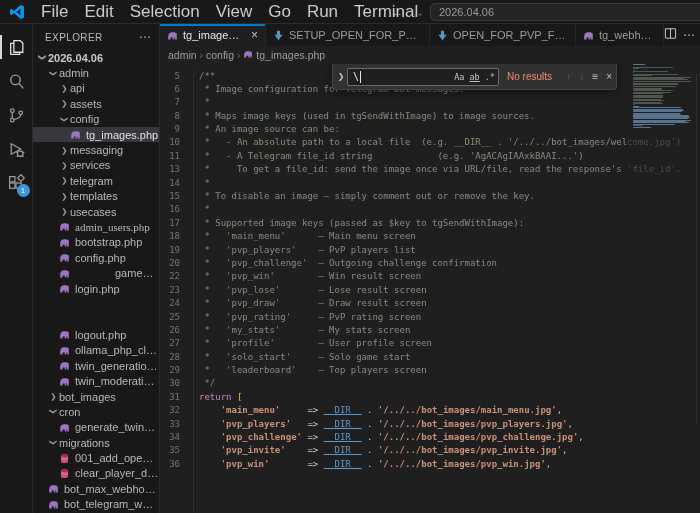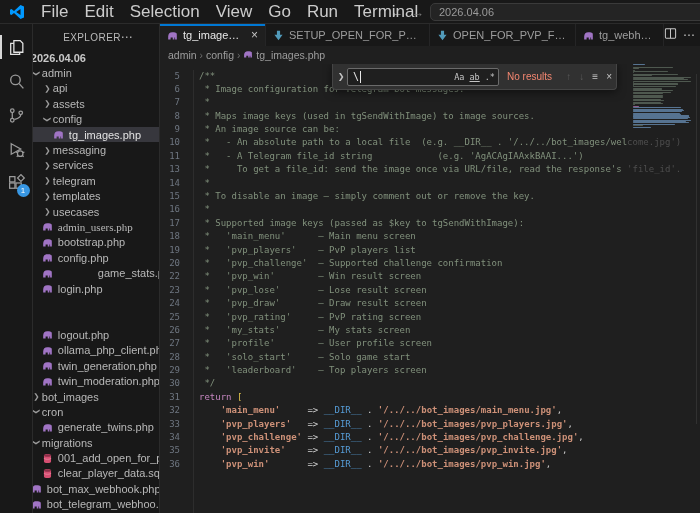--- a/index.html
+++ b/index.html
@@ -30,21 +30,21 @@
   .ab-item { width:33px; height:34px; display:flex; align-items:center; justify-content:center;
     position:relative; color:#9a9a9a; }
   .ab-item.active { color:#e4e4e4; }
   .ab-item.active::before { content:""; position:absolute; left:0; top:5px; bottom:5px; width:2px; background:#d7d7d7; }
   .ab-item svg { width:19px; height:19px; }
   .ab-badge { position:absolute; right:3px; bottom:3px; min-width:13px; height:13px; border-radius:50%;
     background:#3897e3; color:#ffffff; font-size:8px; display:flex; align-items:center; justify-content:center; }
 
   
   .sidebar { width:127px; background:#181818; border-right:1px solid #2b2b2b;
-    display:flex; flex-direction:column; flex:none; overflow:hidden;align-items:center; }
+    display:flex; flex-direction:column; flex:none; overflow:hidden; }
   .sb-header { height:26px; display:flex; align-items:center; padding:0 8px 0 12px; flex:none; }
   .sb-title { color:#bbbbbb; font-size:10px; letter-spacing:.4px; flex:1; }
   .sb-more { color:#bbbbbb; font-size:12px; }
   .tree { flex:1; overflow:hidden; }
   .tree-row { height:15.4px; display:flex; align-items:center; color:#b8b8b8; font-size:11px;
     white-space:nowrap; cursor:default; position:relative; }
   .tree-row.selected { background:#37373d; color:#e2e2e2; }
   .tree-row.root { font-weight:bold; color:#c9c9c9; }
   .tw-chev { width:11px; flex:none; font-size:7.5px; color:#9d9d9d; display:flex; justify-content:center; }
   .tw-chev.open { transform:rotate(90deg); }
@@ -80,21 +80,21 @@
   .editor { flex:1; position:relative; overflow:hidden; background:#1f1f1f; }
   .code { position:absolute; inset:0; padding-top:5.5px; font-family:"DejaVu Sans Mono", monospace;
     font-size:9px; }
   .cl { height:13.4px; line-height:13.4px; display:flex; white-space:pre; }
   .ln { width:20px; margin-right:19px; text-align:right; color:#6e7681; flex:none;
     font-size:9px; }
   .ct { white-space:pre; }
   .indent-guide { position:absolute; left:33px; top:6px; bottom:0; width:1px; background:#2d2d2d; }
   .tk-c { color:#81917c; } .tk-dim { color:#4e4e4e; } .tk-k { color:#c586c0; }
   .tk-b { color:#e2c44c; } .tk-s { color:#ce9178;font-weight:bold; } .tk-o { color:#d4d4d4; }
-  .tk-v { color:#569cd6; } .tk-p { color:#cccccc; }
+  .tk-v { color:#569cd6;text-decoration:underline; } .tk-p { color:#cccccc; }
 
   
   .findwidget { position:absolute; left:172px; top:0; width:285px; height:26px; background:#313131;
     border:1px solid #454545; border-top:none; border-radius:0 0 4px 4px;
     box-shadow:0 2px 8px rgba(0,0,0,.5); display:flex; align-items:center; z-index:6; padding:0 4px 0 2px; }
   .fw-toggle { width:12px; color:#c5c5c5; font-size:8px; display:flex; justify-content:center; flex:none; }
   .fw-input { width:152px; height:18px; background:#1f1f1f; border:1px solid #6b6b6b; border-radius:2px;
     display:flex; align-items:center; padding:0 3px 0 5px; flex:none; }
   .fw-query { color:#eeeeee; font-family:"DejaVu Sans Mono", monospace; font-size:10px; }
   .fw-cursor { width:1px; height:12px; background:#e8e8e8; margin-left:1px; }
@@ -471,21 +471,21 @@
             <div class="cl"><span class="ln">9</span><span class="ct"><span class="tk-c"> * An image source can be:</span></span></div>
             <div class="cl"><span class="ln">10</span><span class="ct"><span class="tk-c"> *   - An absolute path to a local file  (e.g. __DIR__ . '/../../bot_images/wel</span><span class="tk-dim">come.jpg')</span></span></div>
             <div class="cl"><span class="ln">11</span><span class="ct"><span class="tk-c"> *   - A Telegram file_id string            (e.g. 'AgACAgIAAxkBAAI...')</span></span></div>
             <div class="cl"><span class="ln">13</span><span class="ct"><span class="tk-c"> *     To get a file_id: send the image once via URL/file, read the response's </span><span class="tk-dim">'file_id'.</span></span></div>
             <div class="cl"><span class="ln">14</span><span class="ct"><span class="tk-c"> *</span></span></div>
             <div class="cl"><span class="ln">15</span><span class="ct"><span class="tk-c"> * To disable an image — simply comment out or remove the key.</span></span></div>
             <div class="cl"><span class="ln">16</span><span class="ct"><span class="tk-c"> *</span></span></div>
             <div class="cl"><span class="ln">17</span><span class="ct"><span class="tk-c"> * Supported image keys (passed as $key to tgSendWithImage):</span></span></div>
             <div class="cl"><span class="ln">18</span><span class="ct"><span class="tk-c"> *   'main_menu'      — Main menu screen</span></span></div>
             <div class="cl"><span class="ln">19</span><span class="ct"><span class="tk-c"> *   'pvp_players'    — PvP players list</span></span></div>
-            <div class="cl"><span class="ln">20</span><span class="ct"><span class="tk-c"> *   'pvp_challenge'  — Supported challenge confirmation</span></span></div>
+            <div class="cl"><span class="ln">20</span><span class="ct"><span class="tk-c"> *   'pvp_challenge'  — Outgoing challenge confirmation</span></span></div>
             <div class="cl"><span class="ln">22</span><span class="ct"><span class="tk-c"> *   'pvp_win'        — Win result screen</span></span></div>
             <div class="cl"><span class="ln">23</span><span class="ct"><span class="tk-c"> *   'pvp_lose'       — Lose result screen</span></span></div>
             <div class="cl"><span class="ln">24</span><span class="ct"><span class="tk-c"> *   'pvp_draw'       — Draw result screen</span></span></div>
             <div class="cl"><span class="ln">25</span><span class="ct"><span class="tk-c"> *   'pvp_rating'     — PvP rating screen</span></span></div>
             <div class="cl"><span class="ln">26</span><span class="ct"><span class="tk-c"> *   'my_stats'       — My stats screen</span></span></div>
             <div class="cl"><span class="ln">27</span><span class="ct"><span class="tk-c"> *   'profile'        — User profile screen</span></span></div>
             <div class="cl"><span class="ln">28</span><span class="ct"><span class="tk-c"> *   'solo_start'     — Solo game start</span></span></div>
             <div class="cl"><span class="ln">29</span><span class="ct"><span class="tk-c"> *   'leaderboard'    — Top players screen</span></span></div>
             <div class="cl"><span class="ln">30</span><span class="ct"><span class="tk-c"> */</span></span></div>
             <div class="cl"><span class="ln">31</span><span class="ct"><span class="tk-k">return</span><span class="tk-p"> </span><span class="tk-b">[</span></span></div>

